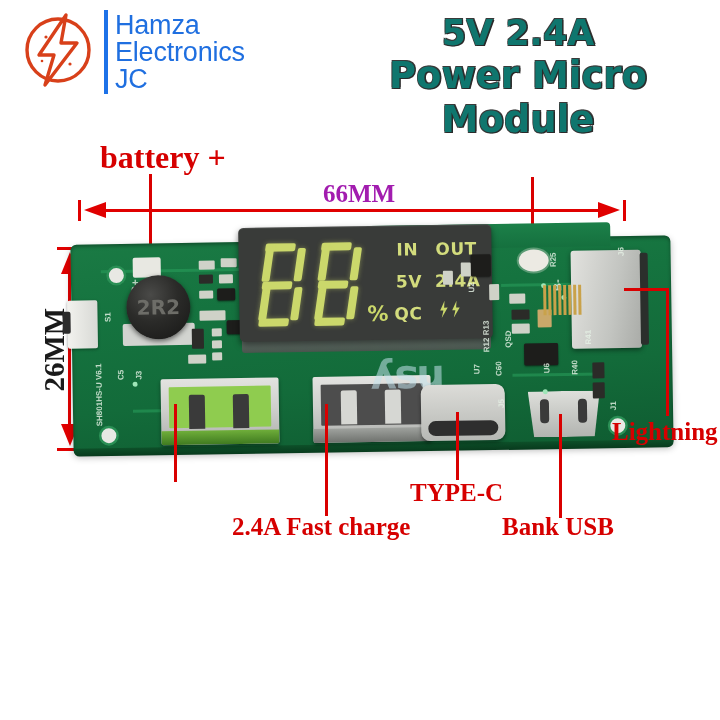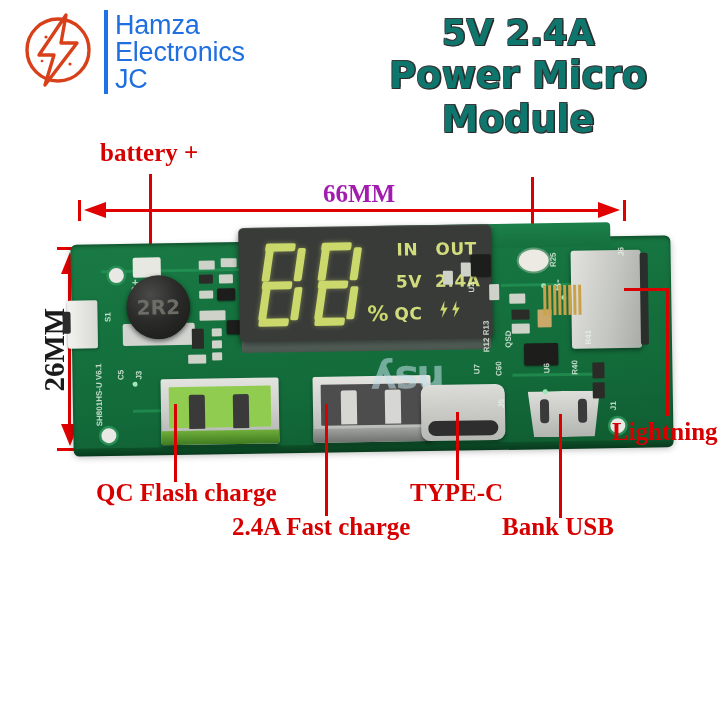--- a/index.html
+++ b/index.html
@@ -243,21 +243,21 @@
       <div>Electronics</div>
       <div>JC</div>
     </div>
   </div>
 
   <div class="title-block">
     <div class="title-line title-1">5V 2.4A</div>
     <div class="title-line title-2">Power Micro Module</div>
   </div>
 
-  <div class="ann" style="left:88px; top:139px; font-size:25px;">battery +</div>
+  <div class="ann" style="left:88px; top:139px; font-size:32px;">battery +</div>
   <div class="leader v" style="left:137px; top:174px; height:90px;"></div>
 
   <div class="leader v" style="left:519px; top:177px; height:86px;"></div>
 
   <div class="ann blk" style="left:311px; top:180px; font-size:25px; color:#a21caf;">66MM</div>
   <div class="dim-h" style="left:66px; top:209px; width:548px;">
     <div class="bar"></div>
       <div class="cap l"></div>
       <div class="cap r"></div>
     <div class="arw l"></div>
@@ -418,21 +418,20 @@
     <div class="silk rot" style="left:400px; top:150px;">U7</div>
     <div class="silk rot" style="left:422px; top:152px;">C60</div>
     <div class="silk rot" style="left:424px; top:184px;">J5</div>
     <div class="silk rot" style="left:536px; top:188px;">J1</div>
     <div class="silk rot" style="left:546px; top:34px;">J6</div>
     <div class="silk rot" style="left:44px; top:150px;">C5</div>
     <div class="silk rot" style="left:62px; top:150px;">J3</div>
   </div>
 
   <div class="leader v" style="left:162px; top:404px; height:78px;"></div>
-  <div class="ann" style="left:84px; top:479px; font-size:25px;">QC Flash charge</div>
 
   <div class="leader v" style="left:313px; top:404px; height:112px;"></div>
   <div class="ann" style="left:220px; top:513px; font-size:25px;">2.4A Fast charge</div>
 
   <div class="leader v" style="left:444px; top:412px; height:68px;"></div>
   <div class="ann" style="left:398px; top:479px; font-size:25px;">TYPE-C</div>
 
   <div class="leader v" style="left:547px; top:414px; height:104px;"></div>
   <div class="ann" style="left:490px; top:513px; font-size:25px;">Bank USB</div>
 

